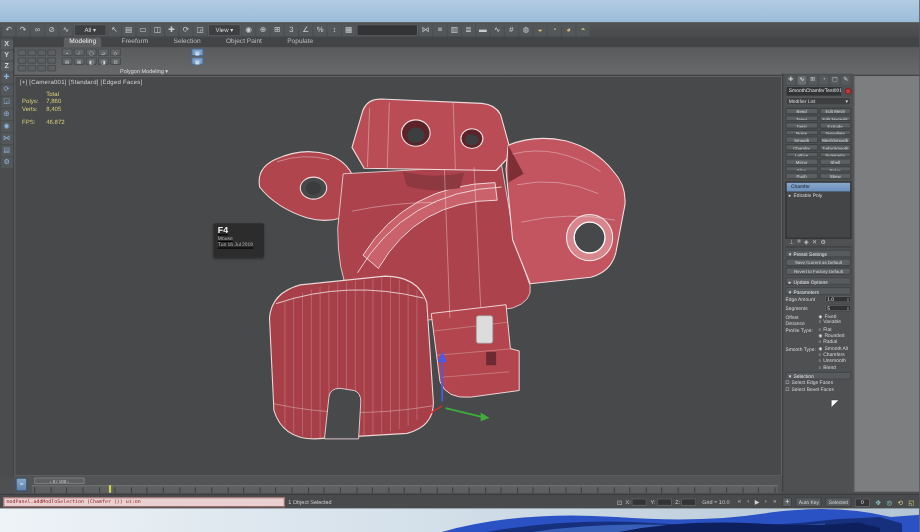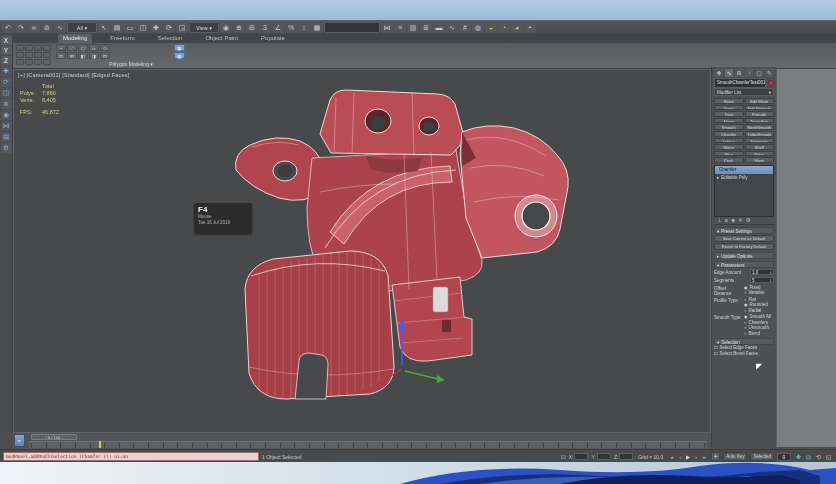--- a/index.html
+++ b/index.html
@@ -31,21 +31,21 @@
   .axis-btn{width:11px;height:9px;font-size:6.5px;font-weight:bold;color:#d2d4d6;background:#595c5e;text-align:center;line-height:9px;border-radius:1px;}
   .ls-icon{width:11px;height:10px;font-size:6.5px;color:#8fb2d8;text-align:center;line-height:10px;background:#54575a;border-radius:1px;}
   
   .viewport{position:absolute;left:13px;top:48px;width:698px;height:364px;background:#47494b;border:1px solid #606264;}
   .vp-label{position:absolute;left:4px;top:2px;font-size:5.5px;color:#cfd1d3;letter-spacing:0.2px;}
   .vp-stats{position:absolute;left:6px;top:13px;font-size:5.5px;color:#d6ce7a;line-height:7px;}
   .vp-stats .srow{display:flex;}
   .vp-stats .sl{width:22px;}
   .vp-stats .gap{height:5px;}
   .model-svg{position:absolute;left:0;top:0;width:696px;height:362px;}
-  .f4box{position:absolute;left:180px;top:133px;width:58px;height:31px;background:rgba(42,42,42,0.93);border-radius:2px;padding:2px 4px;box-shadow:0 1px 2px rgba(0,0,0,0.4);}
+  .f4box{position:absolute;left:180px;top:133px;width:46px;height:31px;background:rgba(42,42,42,0.93);border-radius:2px;padding:2px 4px;box-shadow:0 1px 2px rgba(0,0,0,0.4);text-decoration:underline;}
   .f4box .key{font-size:8px;font-weight:bold;color:#f2f2f2;line-height:9px;}
   .f4box .sub{font-size:4.5px;color:#b4b4b4;line-height:5.5px;}
   
   .command-panel{position:absolute;left:711px;top:46px;width:65px;height:380px;background:#4e5052;border-left:1px solid #3c3e40;z-index:2;font-size:4.5px;color:#d4d6d8;padding:1px 2px;}
   .cp-tabs{display:flex;gap:2px;height:9px;align-items:center;padding-left:1px;}
   .cp-tab{width:8px;height:8px;font-size:5.5px;line-height:8px;text-align:center;color:#c6c8ca;background:#565a5c;border-radius:1px;}
   .cp-tab.active{background:#6a6e70;color:#f0f0f0;}
   .cp-name-row{display:flex;align-items:center;gap:2px;height:9px;margin-top:1px;}
   .cp-name{flex:1;background:#303234;border:0.5px solid #5a5c5e;color:#e2e4e6;font-size:4.5px;line-height:8px;padding:0 2px;white-space:nowrap;overflow:hidden;}
   .swatch{width:6px;height:6px;border-radius:50%;background:#c23840;border:0.5px solid #802228;}

